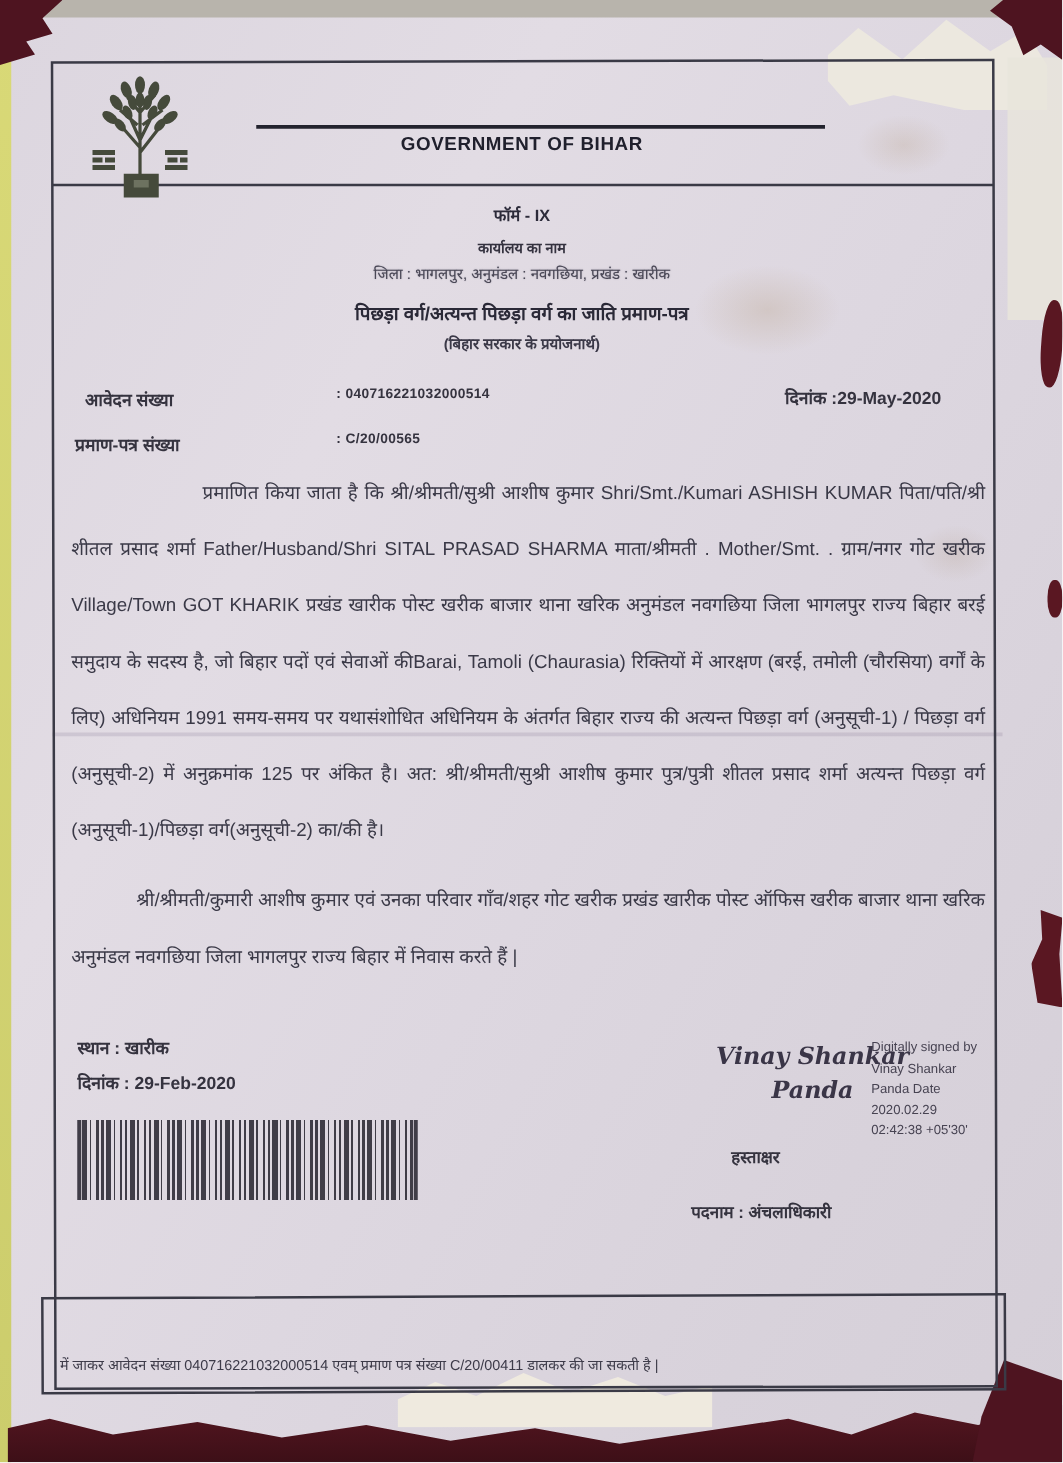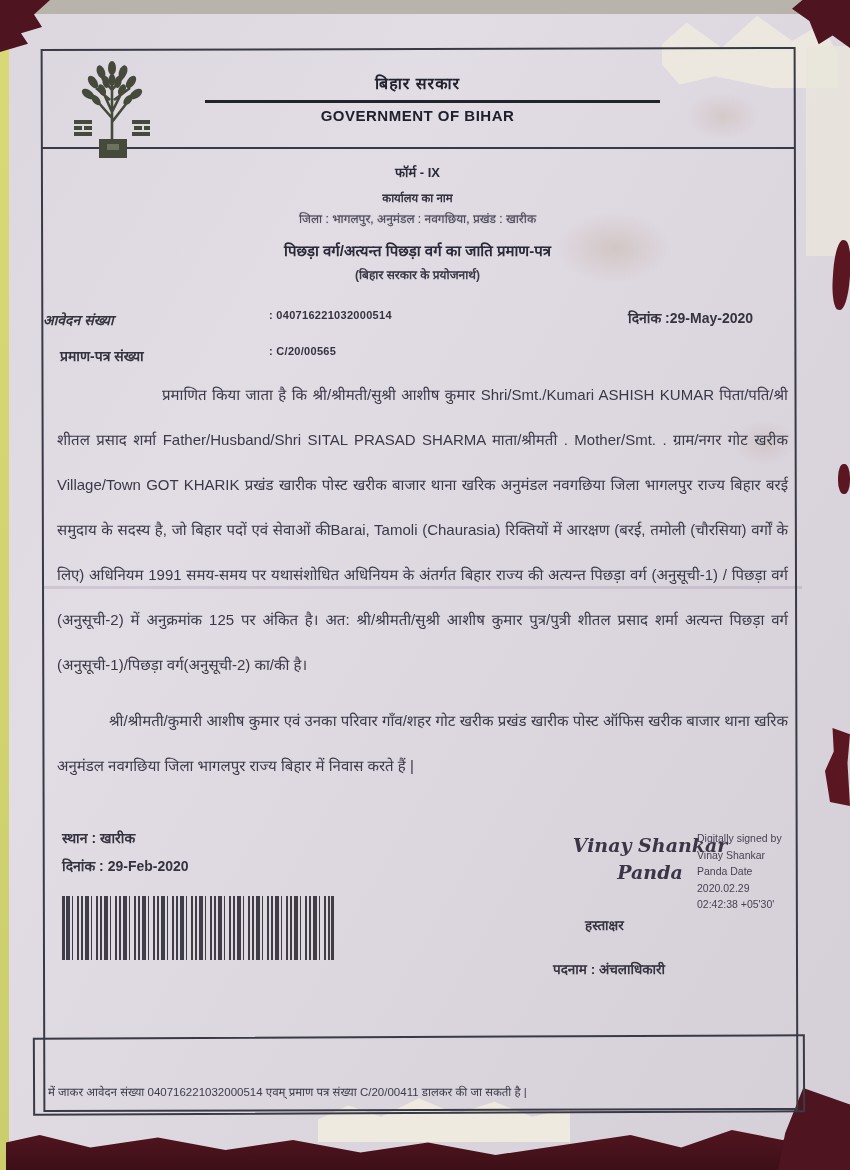--- a/index.html
+++ b/index.html
@@ -43,21 +43,21 @@
   .gov-hi{top:72px;font-size:16px;font-weight:bold;color:#232330;letter-spacing:1px;}
   .gov-underline{left:205px;top:100px;width:455px;height:3px;background:#23232e;}
   .gov-en{top:107px;font-size:15px;font-weight:bold;color:#20202d;letter-spacing:.5px;}
   .form-no{top:163px;font-size:13px;font-weight:bold;color:#2c2b3a;}
   .office-label{top:190px;font-size:11.5px;font-weight:bold;color:#34323f;}
   .office-line{top:210px;font-size:12px;color:#4a4856;text-shadow:0 0 1px rgba(80,75,100,.5);}
   .cert-title{top:240px;font-size:15px;font-weight:bold;color:#2a2937;}
   .cert-sub{top:266px;font-size:12px;font-weight:bold;color:#3b3948;}
   .lbl{font-size:14px;font-weight:600;}
   .val{font-size:11px;font-weight:bold;letter-spacing:.3px;margin-left:47px;}
-  .app-lbl{left:43px;top:310px;font-style:italic;}
+  .app-lbl{left:68px;top:310px;}
   .app-val{left:222px;top:309px;}
   .date-top{left:628px;top:308px;font-size:14px;font-weight:600;}
   .cert-lbl{left:60px;top:346px;}
   .cert-val{left:222px;top:345px;}
   .body-par{left:57px;width:731px;font-size:15px;line-height:45px;text-align:justify;color:#3a3947;}
   .par1{top:372px;text-indent:105px;}
   .par2{top:698px;text-indent:52px;}
   .place{left:62px;top:828px;font-size:14px;font-weight:600;}
   .date-bottom{left:62px;top:856px;font-size:14px;font-weight:600;}
   .barcode{left:62px;top:896px;width:272px;height:64px;opacity:.88;
@@ -132,21 +132,20 @@
           <rect x="18" y="66" width="8" height="4"></rect>
         <rect x="8" y="72" width="18" height="4"></rect>
         <rect x="66" y="60" width="18" height="4"></rect>
           <rect x="68" y="66" width="8" height="4"></rect>
           <rect x="78" y="66" width="6" height="4"></rect>
         <rect x="66" y="72" width="18" height="4"></rect>
       </g>
     </g>
   </svg>
 
-  <div class="abs center-band gov-hi">बिहार सरकार</div>
   <div class="abs gov-underline"></div>
   <div class="abs center-band gov-en">GOVERNMENT OF BIHAR</div>
 
   <div class="abs center-band form-no">फॉर्म - IX</div>
   <div class="abs center-band office-label">कार्यालय का नाम</div>
   <div class="abs center-band cert-title">पिछड़ा वर्ग/अत्यन्त पिछड़ा वर्ग का जाति प्रमाण-पत्र</div>
   <div class="abs center-band office-line">जिला : भागलपुर, अनुमंडल : नवगछिया, प्रखंड : खारीक</div>
   <div class="abs center-band cert-sub">(बिहार सरकार के प्रयोजनार्थ)</div>
 
   <div class="abs lbl app-lbl">आवेदन संख्या</div>

